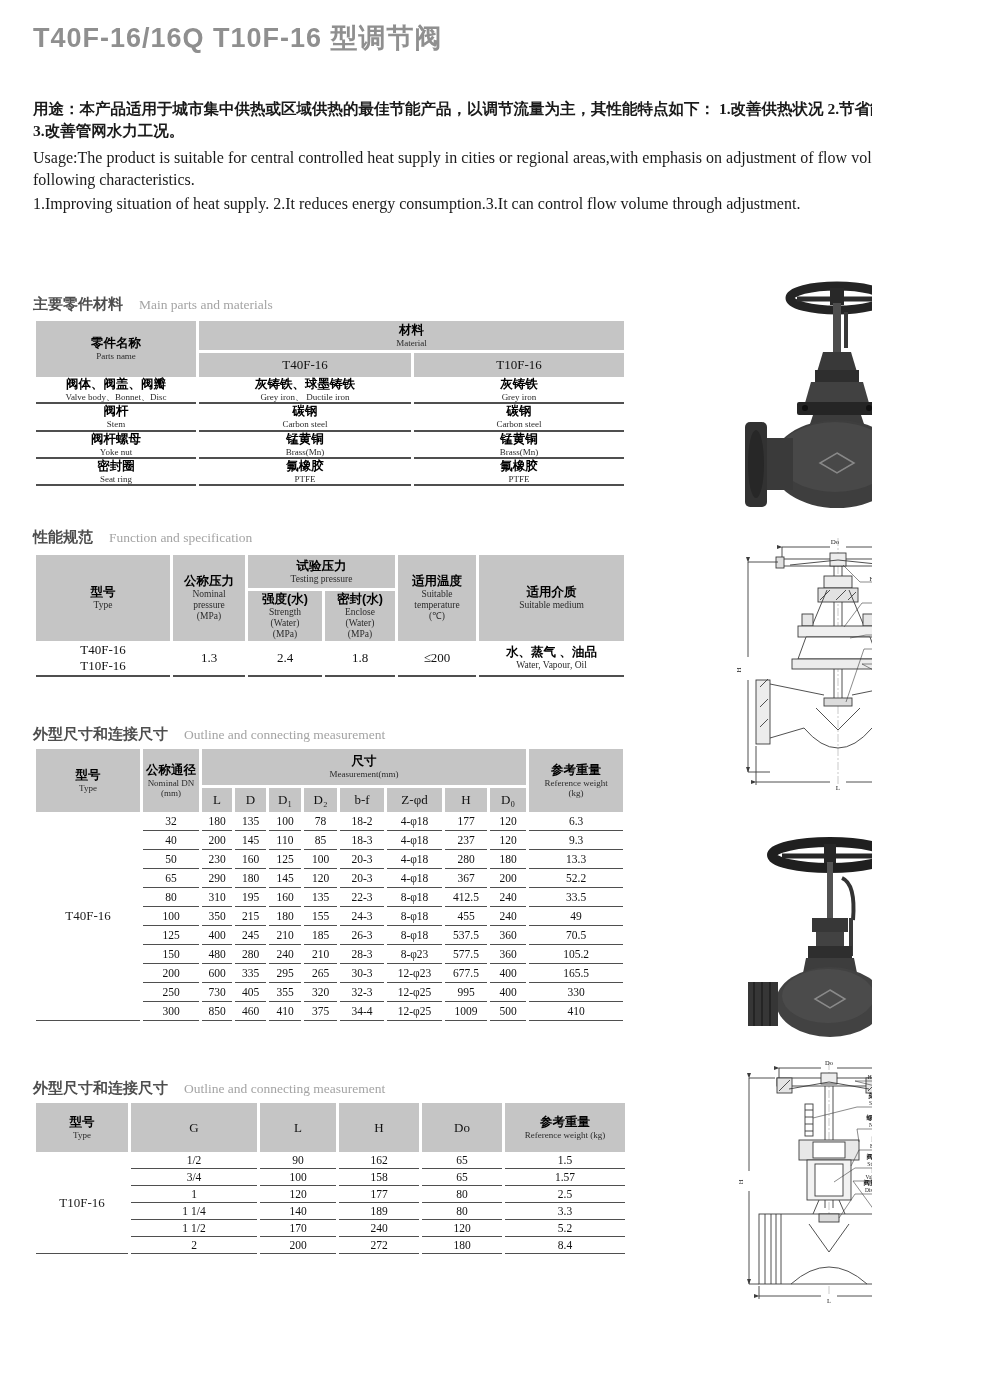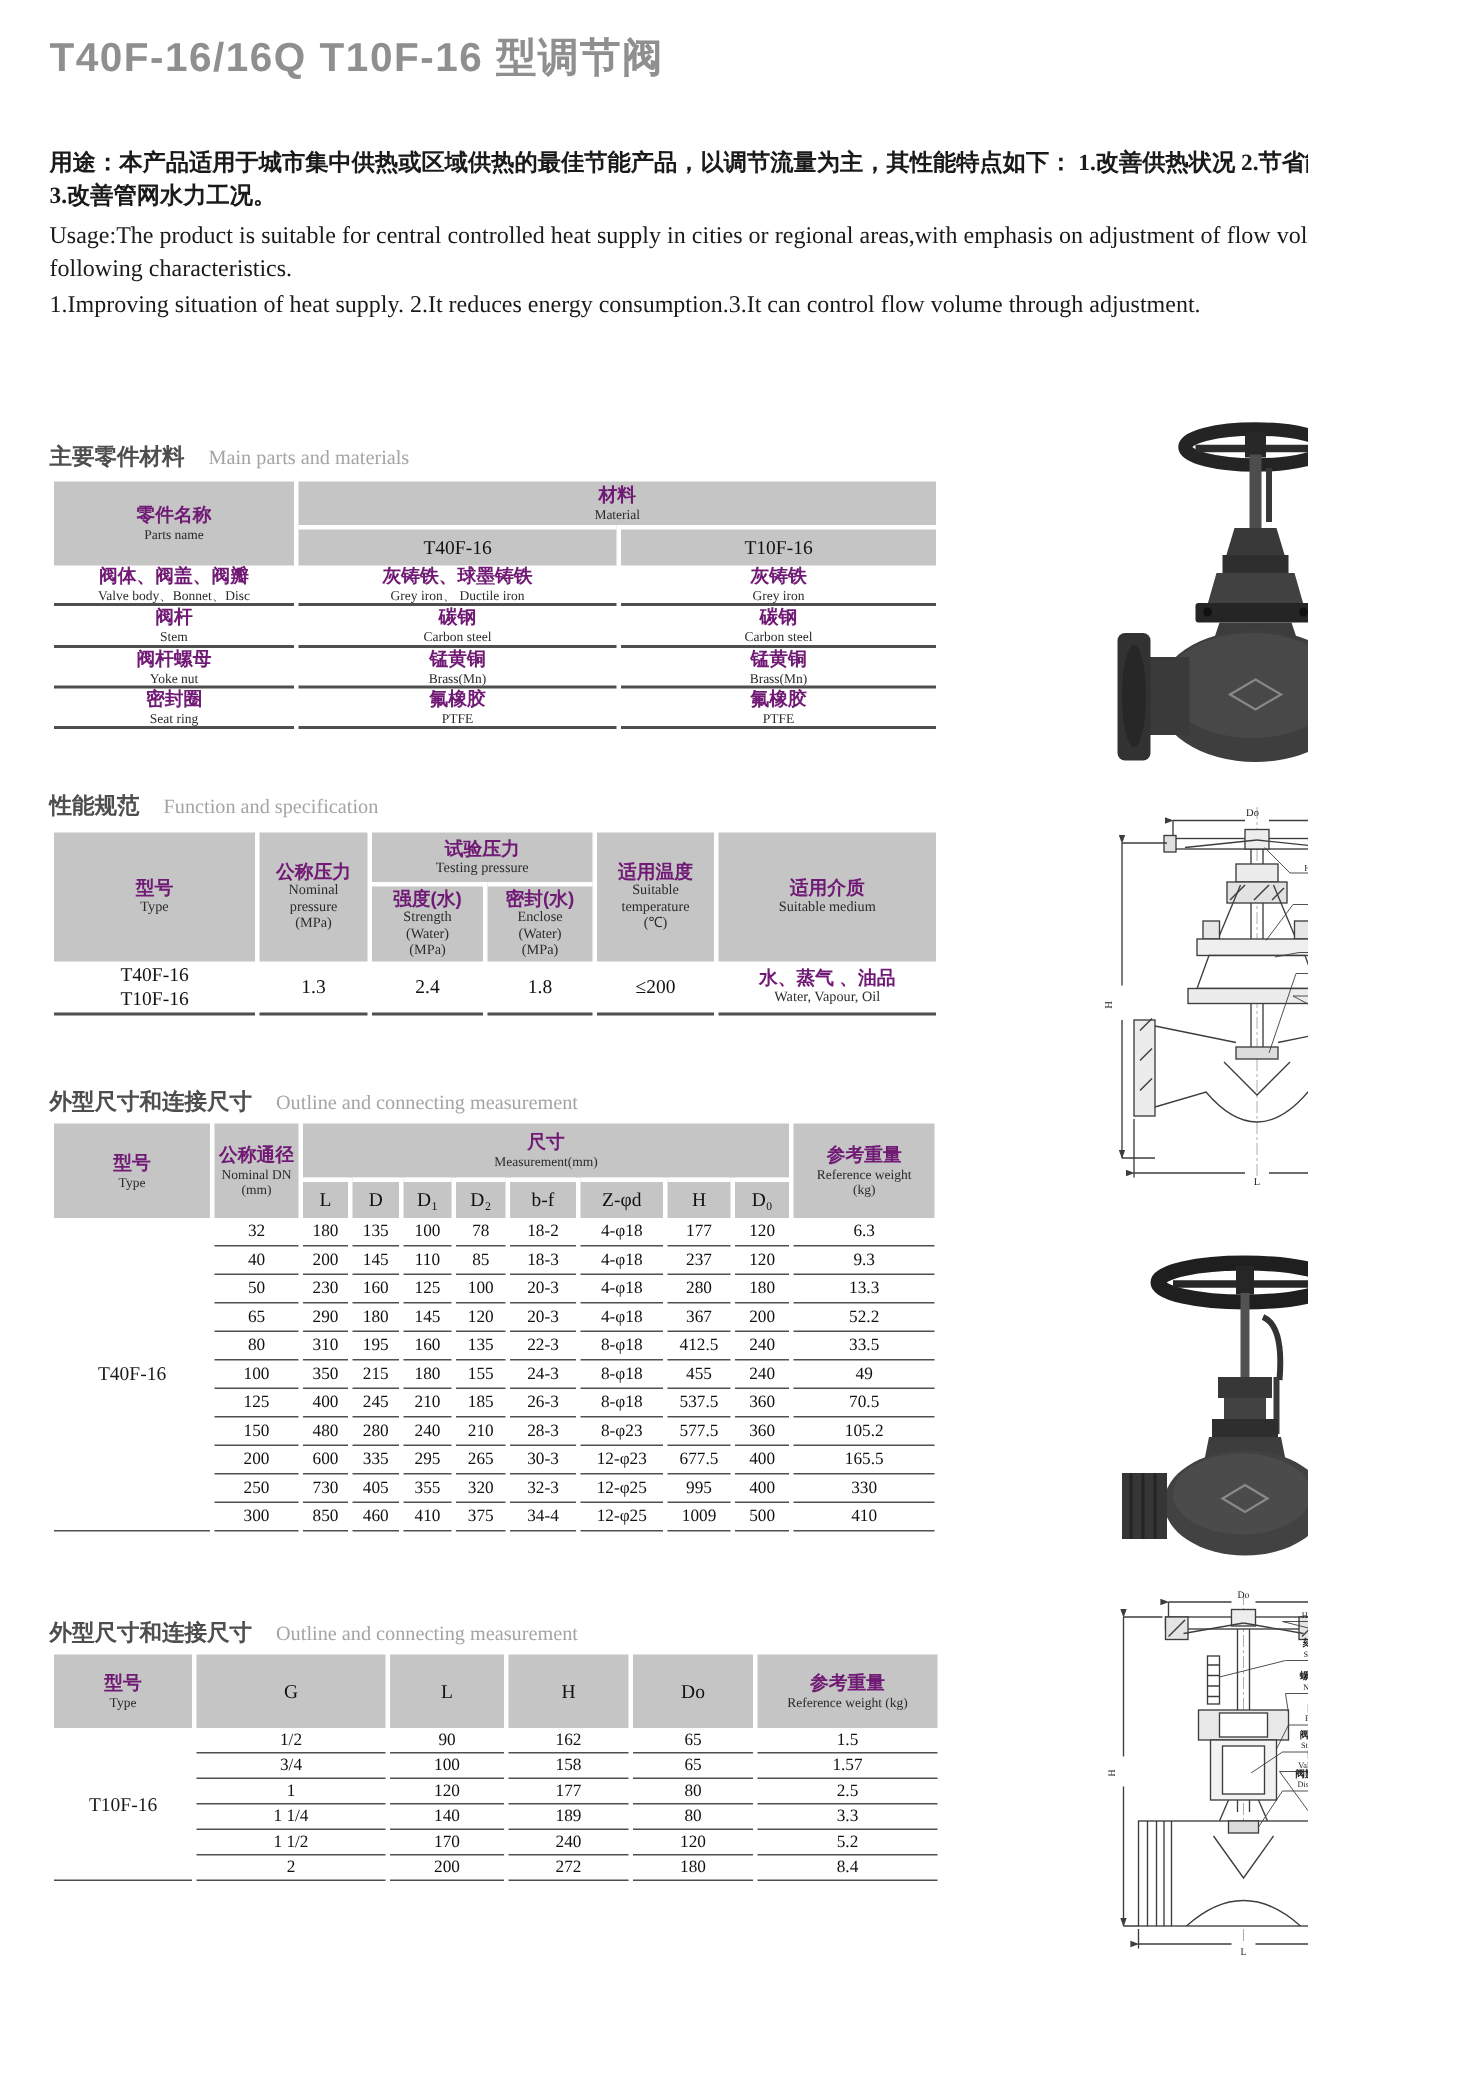--- a/index.html
+++ b/index.html
@@ -20,21 +20,21 @@
 
   .sh { white-space:nowrap; }
   .sh .cnh { display:inline-block; font-family:"Liberation Sans",sans-serif; font-weight:bold;
              font-size:15px; color:#4e4e4e; }
   .sh .enh { display:inline-block; margin-left:12px; font-size:13.5px; color:#a4a4a4; }
 
   table { border-collapse:separate; border-spacing:3px 0; table-layout:fixed; }
   th { background:#c5c5c5; font-weight:normal; vertical-align:middle; text-align:center; padding:0; }
   td { text-align:center; vertical-align:middle; padding:0; border-bottom:2px solid #4f4f4f; }
   .c { font-family:"Liberation Sans",sans-serif; font-weight:bold; font-size:12.5px;
-       color:#701a75; line-height:1.2; }
+       color:#000000; line-height:1.2; }
   .e { font-family:"Liberation Serif",serif; font-size:9px; color:#2b2b2b; line-height:1.15; }
   .num { font-family:"Liberation Serif",serif; font-size:12px; color:#111; }
   .wsep { border-top:3px solid #fff; }
   .letter { font-family:"Liberation Serif",serif; font-size:13px; color:#111; }
 
   .t1 { left:33px; top:321px; width:594px; }
   .t1 th.h1 { height:29px; } .t1 th.h2 { height:27px; } .t1 td { height:27px; }
 
   .t2 { left:33px; top:555px; width:594px; }
   .t2 .htop { height:33px; } .t2 .hsub { height:53px; } .t2 td { height:36px; }

